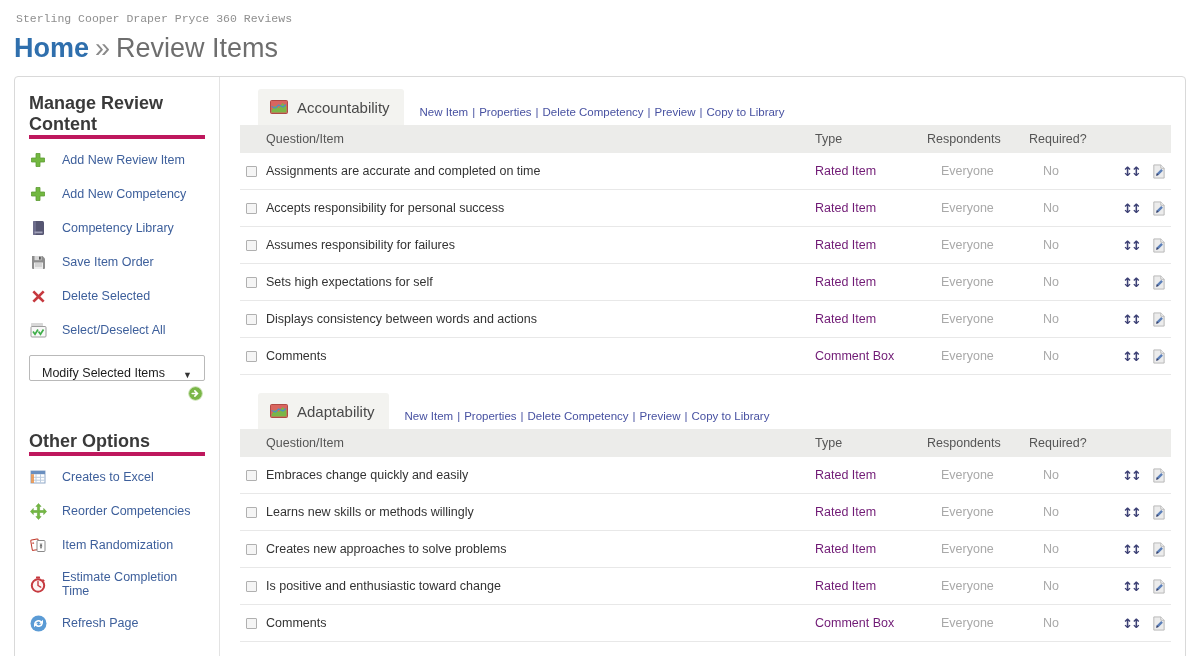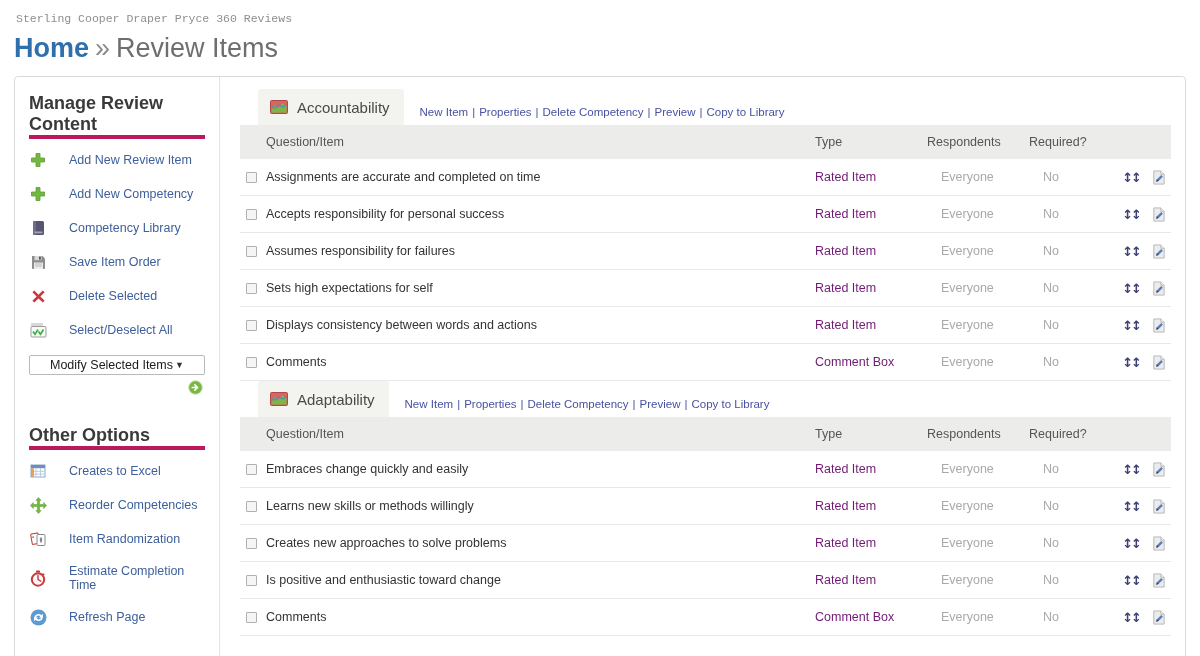--- a/index.html
+++ b/index.html
@@ -19,43 +19,43 @@
   .breadcrumb .home{color:var(--home-blue);font-weight:bold;}
   .breadcrumb .sep{color:#8a8a8a;padding:0 6px;}
 
   .panel{margin:0 14px;border:1px solid #d9d9d9;border-radius:4px;background:#fff;
     display:flex;height:600px;}
   
   .sidebar{width:205px;border-right:1px solid #e3e3e3;padding:16px 14px 0 14px;flex-shrink:0;}
   .side-header{font-size:18px;font-weight:bold;color:var(--dark-text);
     border-bottom:4px solid #be185d;margin-bottom:4px;}
   .side-header.second{margin-top:22px;}
-  .side-item{display:flex;align-items:center;gap:22px;padding:8px 0;cursor:pointer;}
+  .side-item{display:flex;align-items:center;gap:15px;padding:8px 0;cursor:pointer;}
   .side-item .lbl{font-size:12.5px;color:var(--link-blue);}
   .icon{display:inline-flex;align-items:center;justify-content:center;width:18px;height:18px;flex-shrink:0;}
   .icon svg{display:block;}
-  .dropdown{margin-top:8px;height:20px;border:1px solid #b9b9b9;border-radius:2px;background:#fff;
-    display:flex;justify-content:space-between;align-items:center;padding:0 20px;cursor:pointer;}
+  .dropdown{margin-top:8px;height:26px;border:1px solid #b9b9b9;border-radius:2px;background:#fff;
+    display:flex;justify-content:space-between;align-items:flex-end;padding:0 12px;cursor:pointer;}
   .dropdown .val{font-size:12.5px;color:#1b1b1b;}
   .dropdown .arr{font-size:9px;color:#333;}
   .go-row{display:flex;justify-content:flex-end;padding:5px 2px 8px 0;}
   .go-btn{width:15px;height:15px;cursor:pointer;}
 
   
   .main{flex:1;padding:12px 14px 0 20px;min-width:0;}
-  .competency{}
+  .competency{margin-bottom:18px;}
   .tab-row{display:flex;align-items:flex-end;}
   .tab{margin-left:18px;background:#f3f3f0;border-radius:3px 3px 0 0;
     padding:9px 14px 9px 12px;display:flex;align-items:center;gap:9px;}
   .tab-title{font-size:15px;color:#4a4a4a;font-weight:500;}
   .actions{margin-left:16px;padding-bottom:7px;font-size:11.5px;color:var(--action-purple);white-space:nowrap;}
   .actions .link{cursor:pointer;}
   .actions .bar{padding:0 4px;}
   .grid{display:grid;grid-template-columns:26px minmax(0,1fr) 112px 102px 78px 64px;align-items:center;}
-  .thead{background:#ececea;height:34px;font-size:12.5px;color:#555;}
+  .thead{background:#ececea;height:28px;font-size:12.5px;color:#555;}
   .row{height:37px;border-bottom:1px solid #e8e8e8;font-size:12.5px;background:#fff;}
   .cb{width:11px;height:11px;border:1px solid #b0b0b0;border-radius:1px;background:#f5f5f5;
     margin-left:6px;cursor:pointer;}
   .q{color:#333;overflow:hidden;white-space:nowrap;text-overflow:ellipsis;}
   .t{color:#701a75;text-align:left;padding-right:26px;}
   .r,.req{color:var(--muted-gray);padding-left:14px;}
   .icons{display:flex;gap:7px;justify-content:flex-end;align-items:center;padding-right:4px;}
   .move{color:#3d4175;font-weight:bold;font-size:13px;letter-spacing:-2px;cursor:pointer;
     font-family:"DejaVu Sans",sans-serif;padding-right:2px;}
   .edit{cursor:pointer;display:inline-flex;}

